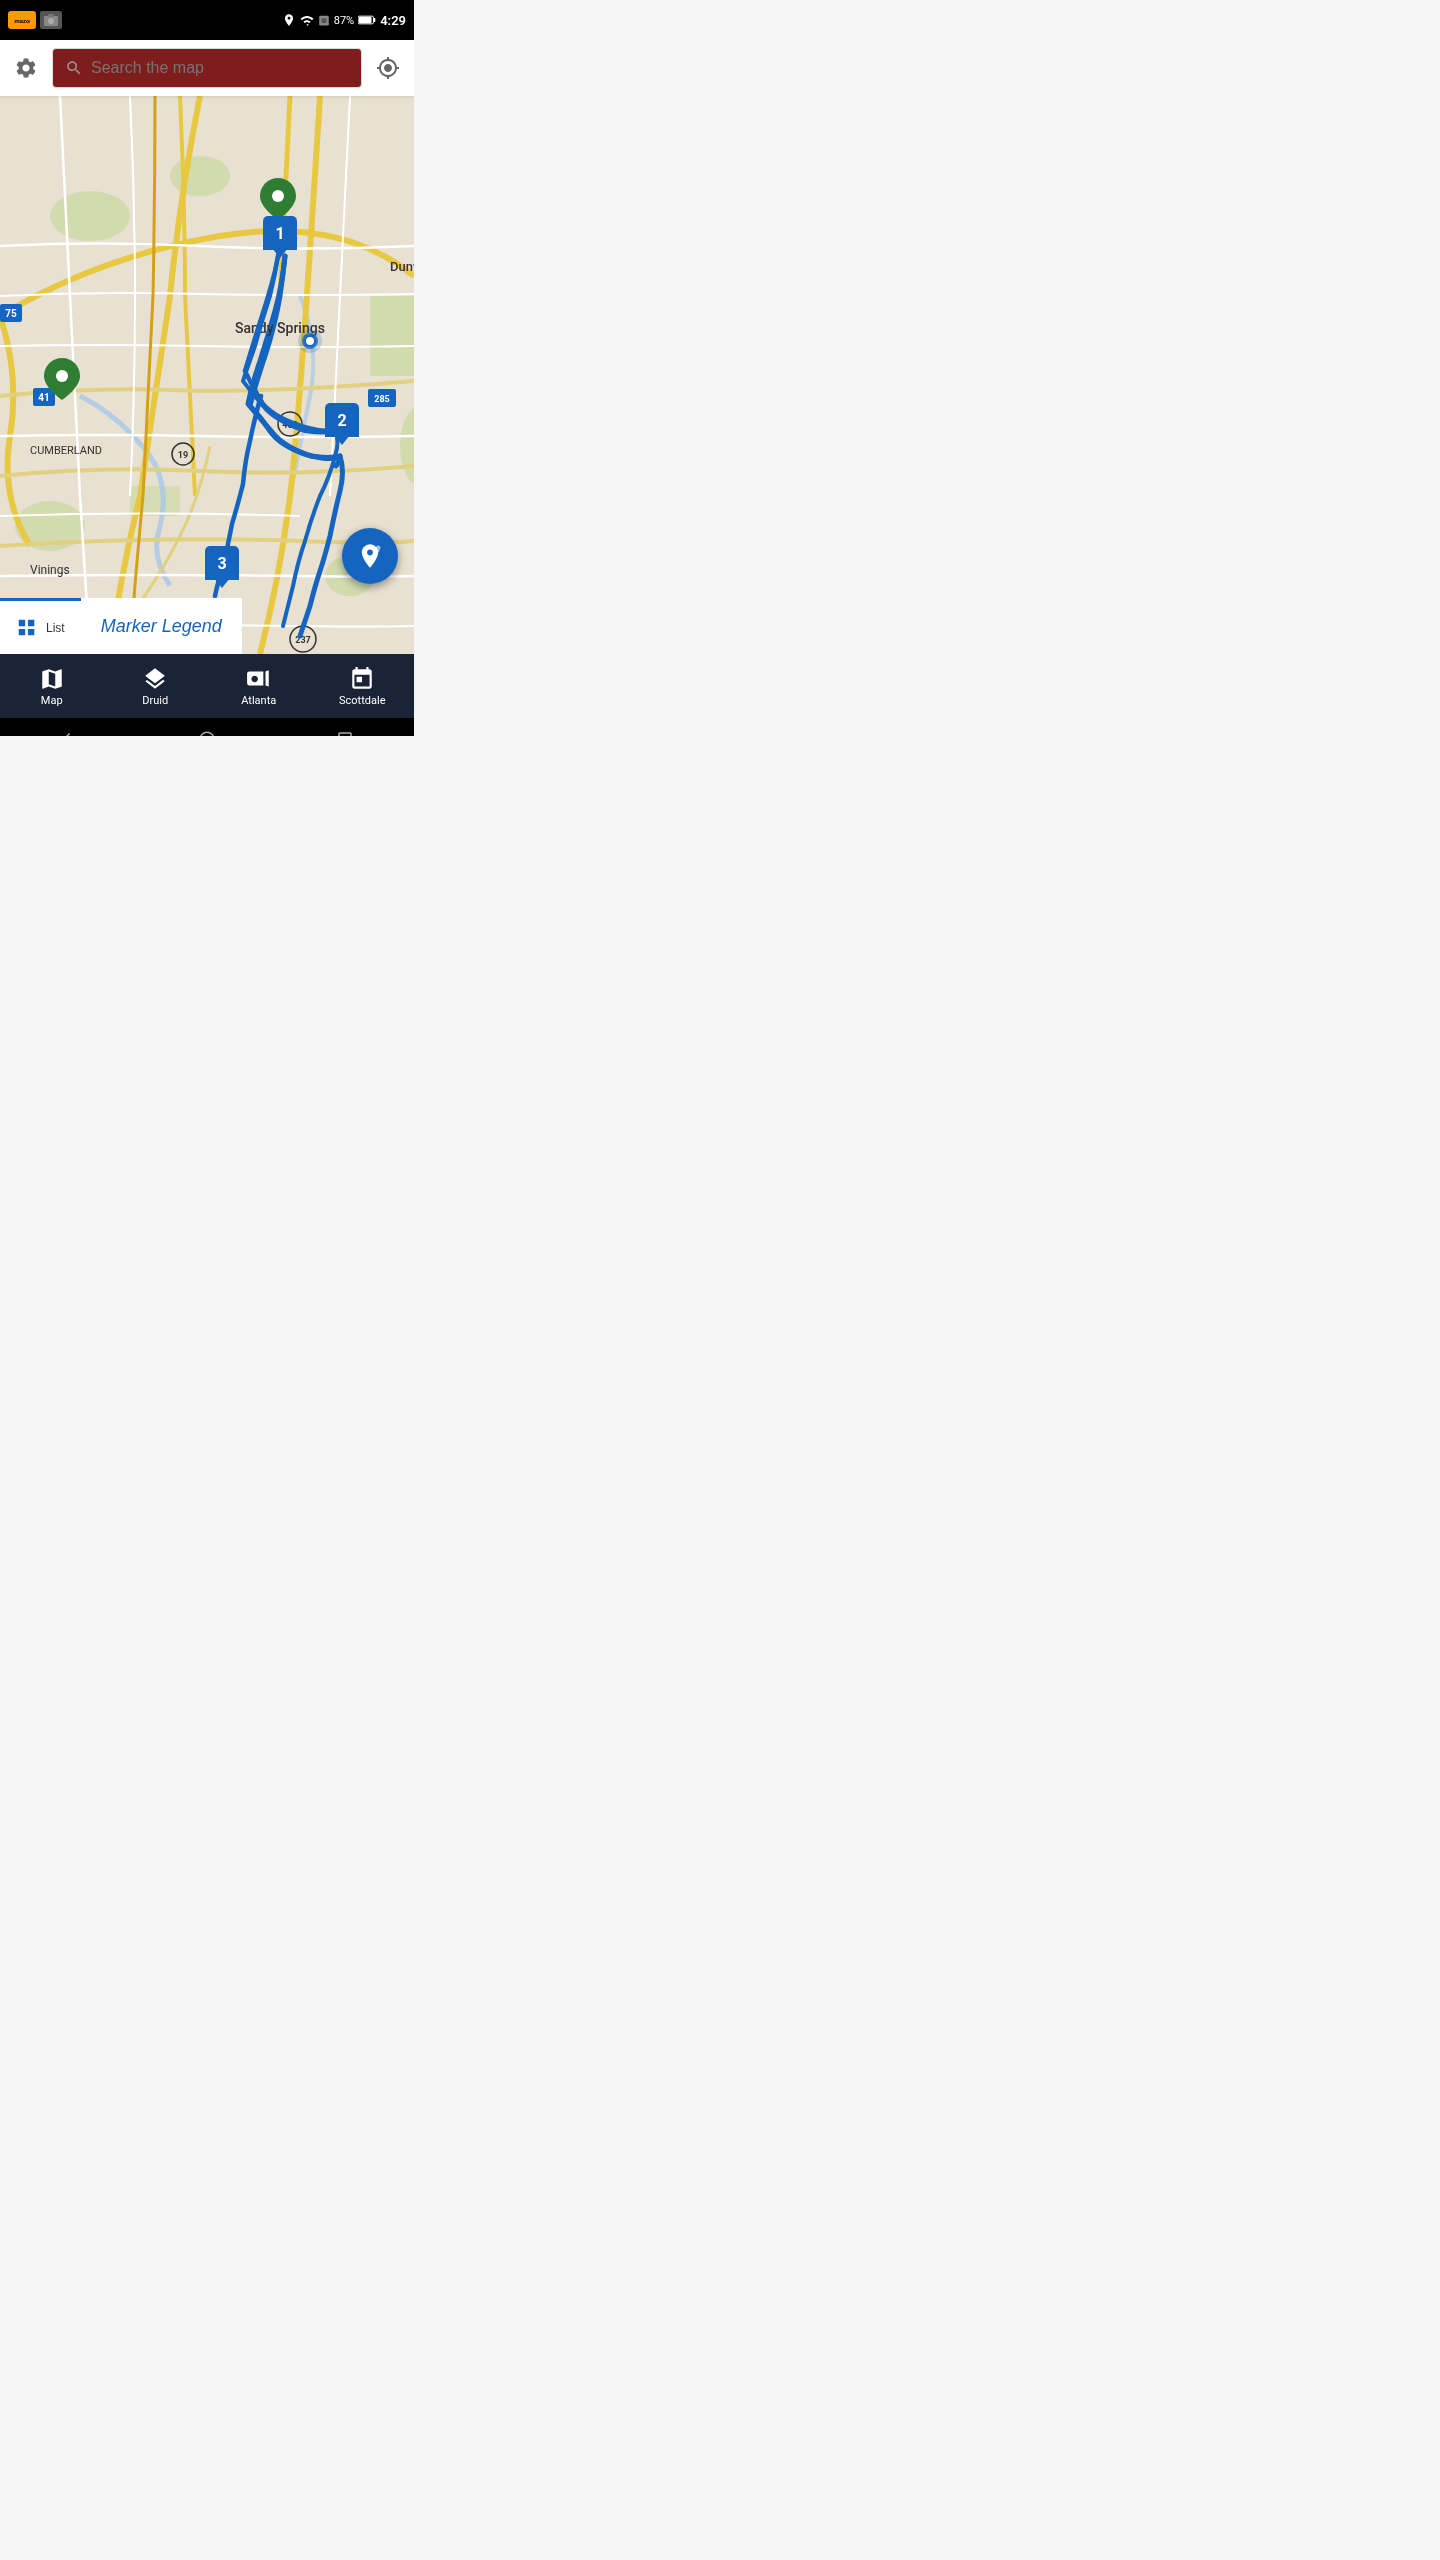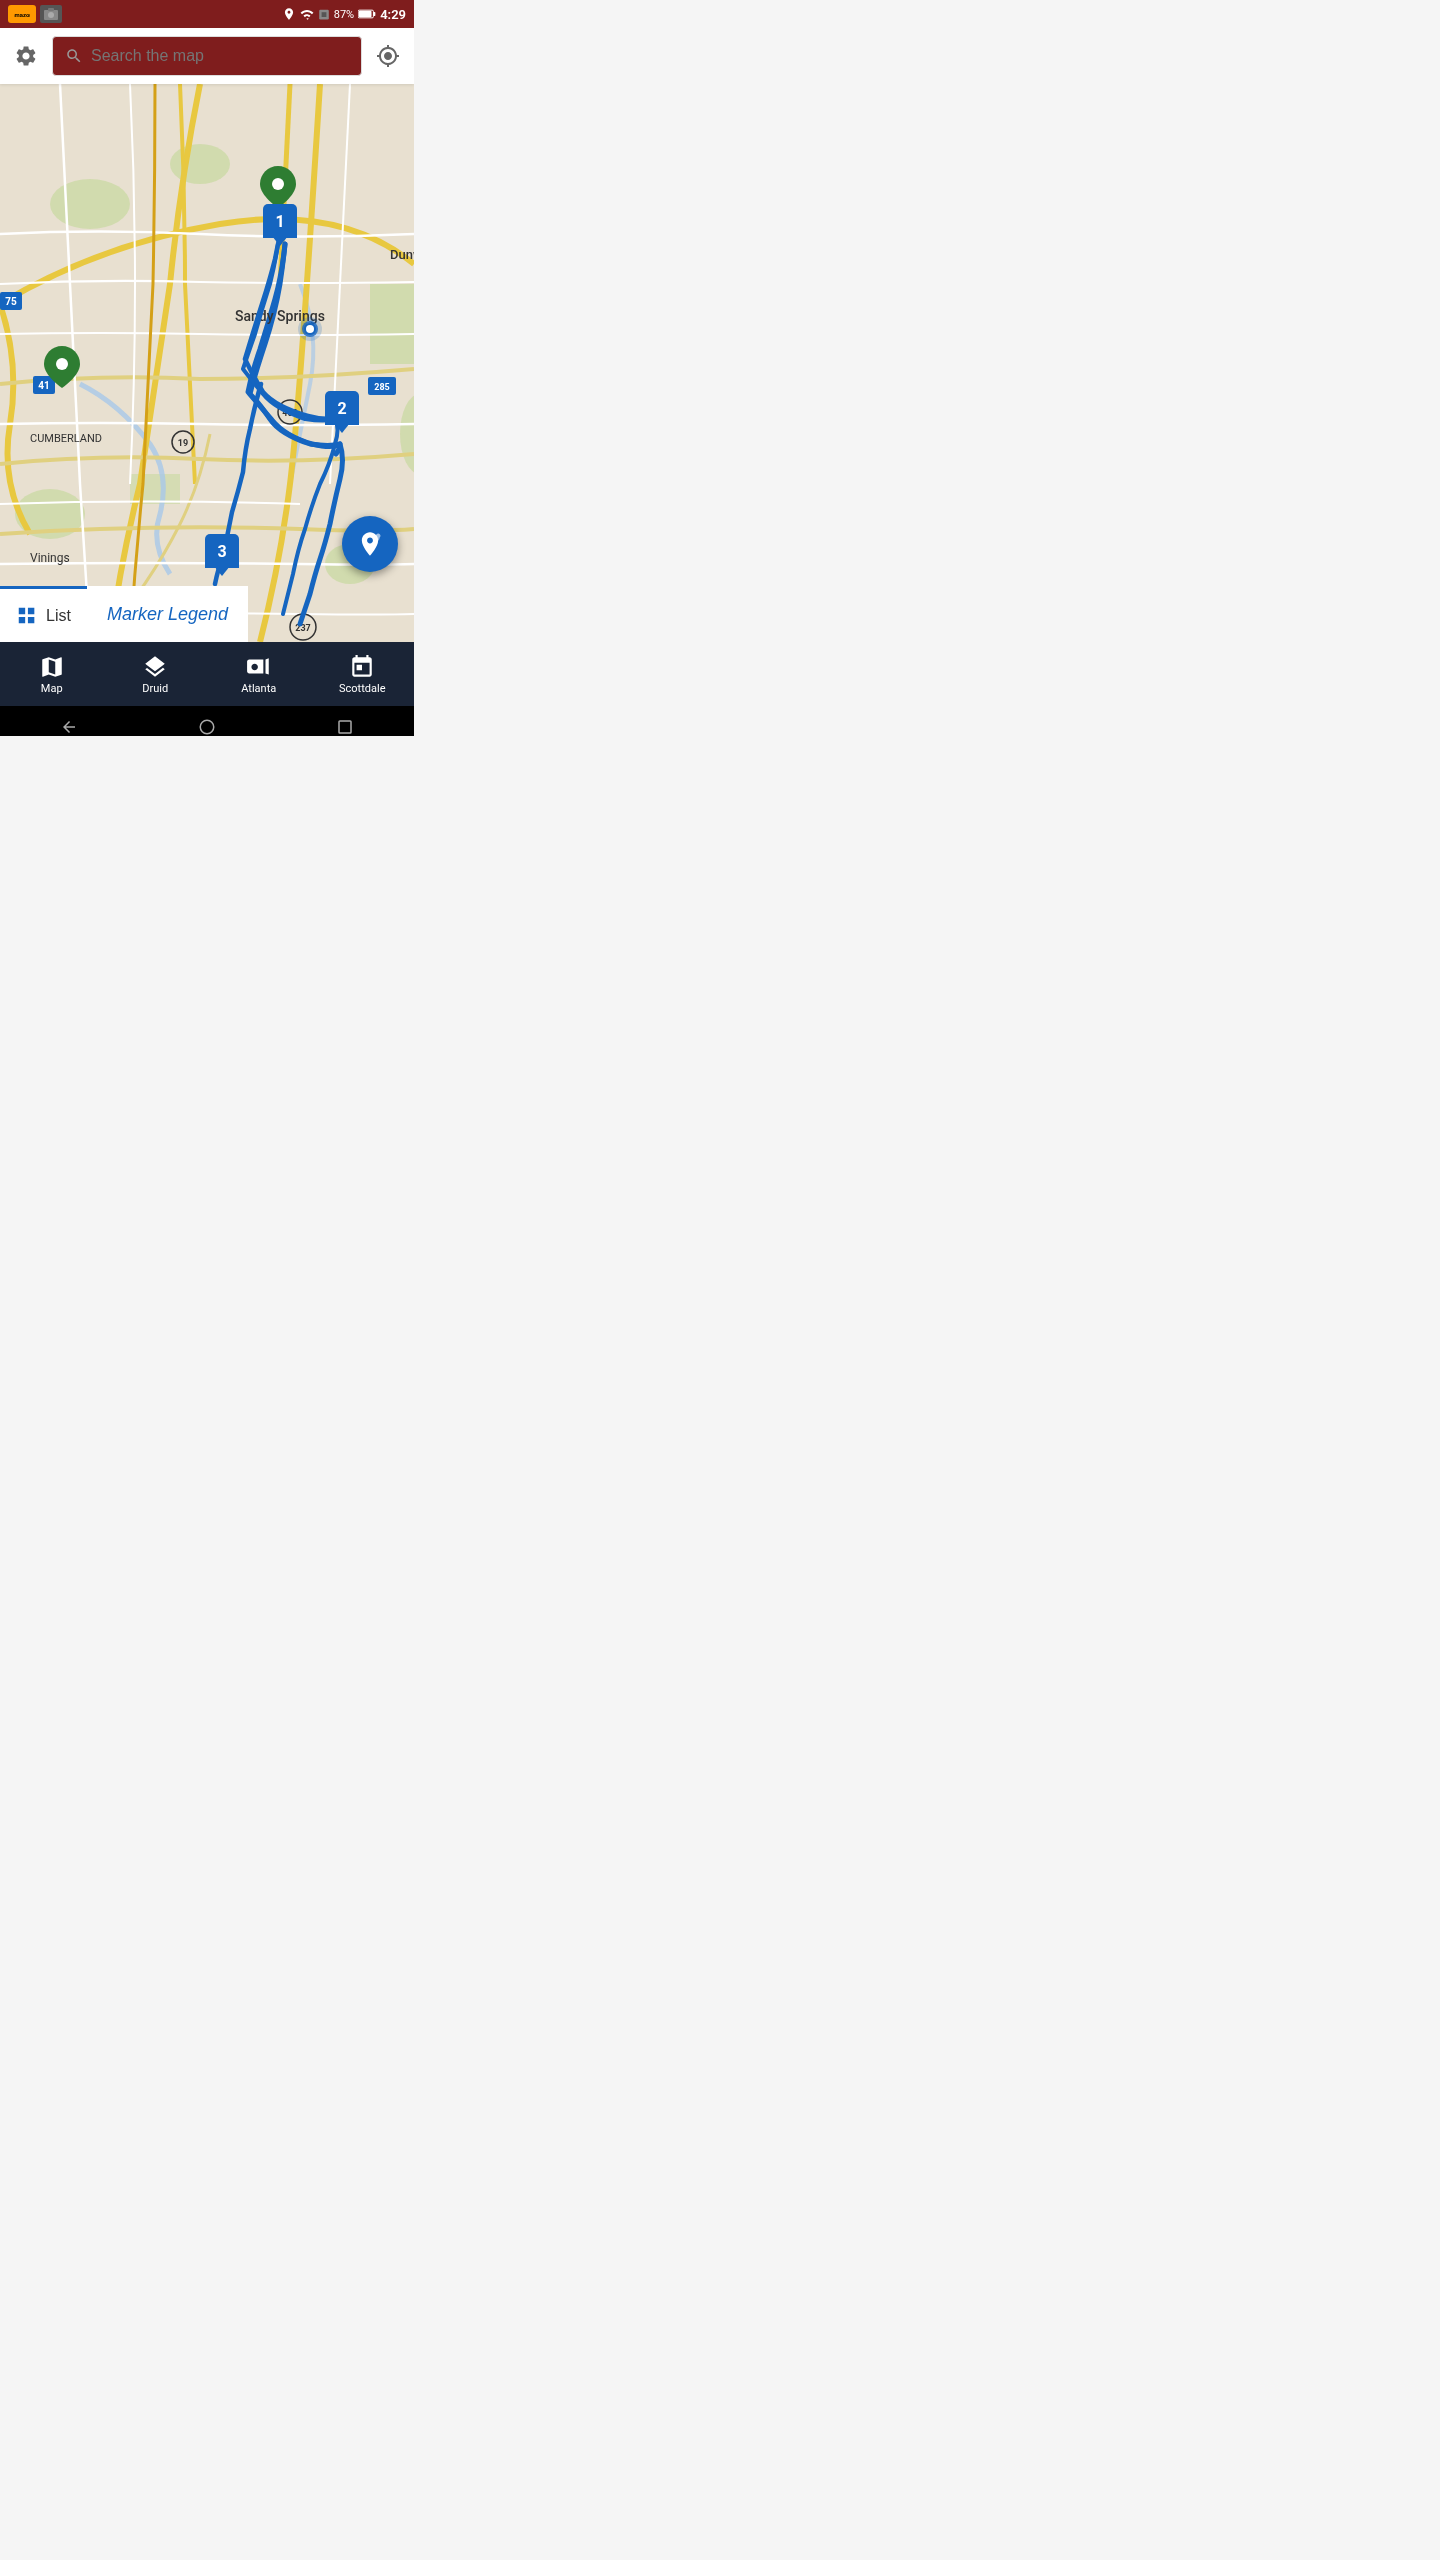--- a/index.html
+++ b/index.html
@@ -9,22 +9,22 @@
       width: 414px;
       height: 736px;
       font-family: 'Roboto', Arial, sans-serif;
       overflow: hidden;
       background: #f5f5f5;
       position: relative;
     }
 
     
     .status-bar {
-      height: 28px;
-      background: #7f1d1d;
+      height: 40px;
+      background: #000000;
       display: flex;
       align-items: center;
       justify-content: space-between;
       padding: 0 8px;
       position: relative;
       z-index: 100;
     }
     .status-left {
       display: flex;
       align-items: center;
@@ -513,21 +513,21 @@
       <path d="M20 8l-2 2-2-2 1.5-1.5C17.3 6.2 17 5.6 17 5c0-1.1.9-2 2-2s2 .9 2 2c0 .6-.3 1.2-.7 1.5L20 8z" opacity="0.6"></path>
     </svg>
   </div>
 
   <div class="bottom-overlay">
     <button class="list-btn">
 
       <svg width="22" height="22" viewBox="0 0 24 24" fill="#1565C0">
         <path d="M3 3h7v7H3zM3 13h7v7H3zM13 3h7v7H13zM13 13h7v7H13z"></path>
       </svg>
-      <span style="font-size:16px; font-weight:500; color:#333;">List</span>
+      <span style="font-size:12px; font-weight:500; color:#333;">List</span>
     </button>
     <button class="marker-legend-btn">
       <span>Marker Legend</span>
     </button>
   </div>
 </div>
 
 <div class="nav-bar">
 
   <div class="nav-item active">

